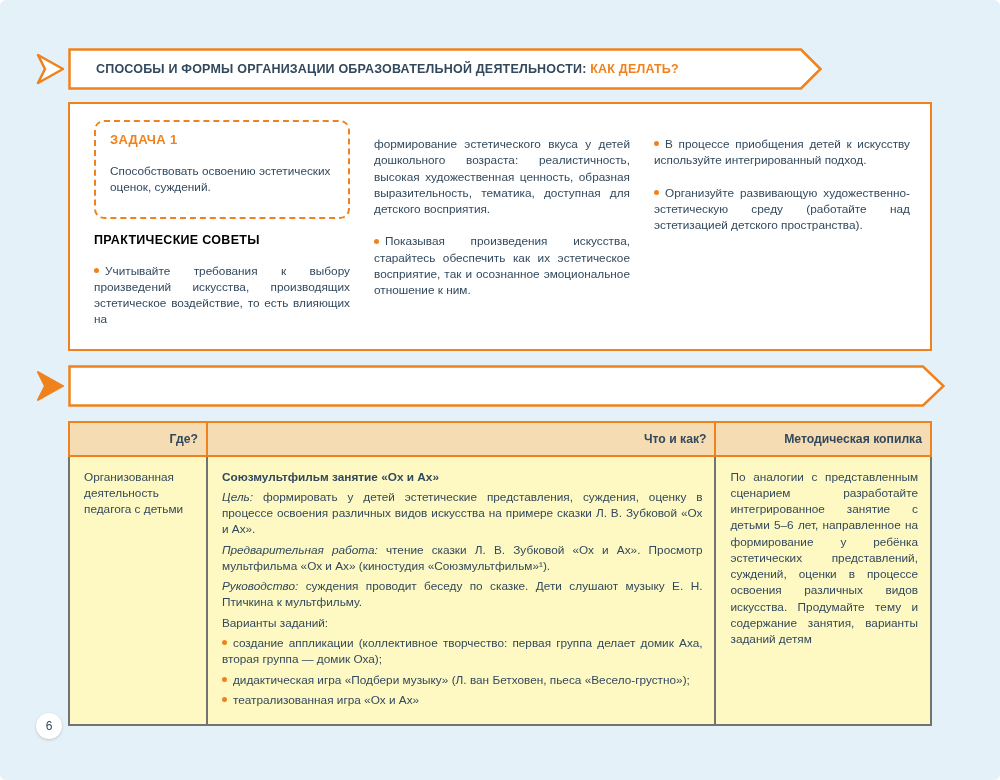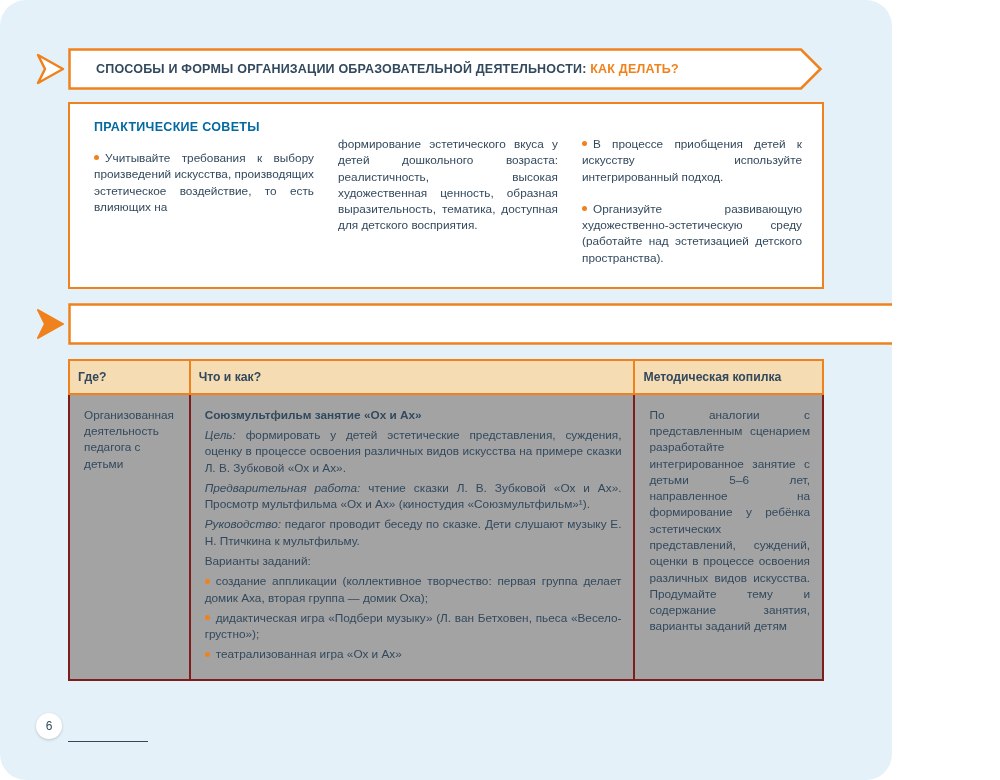--- a/index.html
+++ b/index.html
@@ -1,20 +1,20 @@
 <!DOCTYPE html>
 <html lang="ru"><head>
 <meta charset="utf-8">
 <style>
   html,body{margin:0;padding:0;background:#ffffff;}
   .page{
     position:relative;
-    width:892px;height:780px;
+    width:1000px;height:780px;
     background:#e5f1f8;
-    border-radius:26px;
+    border-radius:6px;
     font-family:"Liberation Sans", sans-serif;
     color:#32495d;
     overflow:hidden;
     box-sizing:border-box;
   }
   .content{padding:48px 68px 0 68px;box-sizing:border-box;}
 
   
   .banner{position:relative;height:42px;display:flex;align-items:center;}
   .banner1{width:755px;}
@@ -34,38 +34,38 @@
   .advice-box{
     margin-top:12px;background:#fff;border:2px solid #f0821e;
     display:flex;gap:24px;padding:16px 20px 12px 24px;box-sizing:border-box;
   }
   .advice-col{flex:1;min-width:0;}
   .task-card{
     border:2px dashed #f0821e;border-radius:10px;
     padding:10px 14px 12px 14px;margin-bottom:14px;
   }
   .task-title{color:#f0821e;font-weight:bold;font-size:13px;margin:0 0 8px 0;letter-spacing:.3px;}
-  .advice-heading{color:#0369a1;font-weight:bold;font-size:12.5px;margin:0 0 10px 0;letter-spacing:.3px;}
+  .advice-heading{color:#000000;font-weight:bold;font-size:12.5px;margin:0 0 10px 0;letter-spacing:.3px;}
   .para{font-size:11.8px;line-height:1.38;margin:16px 0 9px 0;overflow-wrap:break-word;}
   .j{text-align:justify;}
   .dot{
     display:inline-block;width:5px;height:5px;border-radius:50%;
     background:#f0821e;margin:0 6px 2px 0;vertical-align:middle;
   }
 
   
   table.sit{width:100%;border-collapse:collapse;margin-top:14px;background:#fff;}
   table.sit th{
     background:#f6dcb3;border:2px solid #f0821e;
     font-size:12.2px;font-weight:bold;color:#32495d;
-    padding:9px 8px;text-align:left;
+    padding:9px 8px;text-align:right;
   }
   table.sit td{
-    border:2px solid #7f1d1d;vertical-align:top;
-    padding:12px 12px 12px 14px;font-size:11.8px;line-height:1.38;background:#a3a3a3;
+    border:2px solid #737373;vertical-align:top;
+    padding:12px 12px 12px 14px;font-size:11.8px;line-height:1.38;background:#fef9c3;
   }
   .cell-title{font-weight:bold;margin:0 0 4px 0;}
   .lbl{font-style:italic;}
   td .para{margin:0 0 4px 0;}
   .col1-cell{font-size:11.8px;}
 
   
   .footnote{margin-top:60px;}
   .fn-rule{width:80px;border-top:1.5px solid #32495d;margin-bottom:8px;}
 
@@ -93,25 +93,30 @@
         <polygon points="1.5,1.5 733,1.5 752.5,21 733,40.5 1.5,40.5" fill="#ffffff" stroke="#f0821e" stroke-width="2.5"></polygon>
       </svg>
       <div class="banner-text">
         <span>СПОСОБЫ И ФОРМЫ ОРГАНИЗАЦИИ ОБРАЗОВАТЕЛЬНОЙ ДЕЯТЕЛЬНОСТИ:</span>
         <span class="accent">КАК ДЕЛАТЬ?</span>
       </div>
     </div>
 
     <div class="advice-box">
       <div class="advice-col">
+        <div class="task-card">
+          <p class="task-title">ЗАДАЧА 1</p>
+          <p class="para">Способствовать освоению эстетических оценок, суждений.</p>
+        </div>
         <p class="advice-heading">ПРАКТИЧЕСКИЕ СОВЕТЫ</p>
         <p class="para j"><span class="dot"></span><span>Учитывайте требования к выбору произведений искусства, производящих эстетическое воздействие, то есть влияющих на</span></p>
       </div>
       <div class="advice-col">
         <p class="para j">формирование эстетического вкуса у детей дошкольного возраста: реалистичность, высокая художественная ценность, образная выразительность, тематика, доступная для детского восприятия.</p>
+        <p class="para j"><span class="dot"></span><span>Показывая произведения искусства, старайтесь обеспечить как их эстетическое восприятие, так и осознанное эмоциональное отношение к ним.</span></p>
       </div>
       <div class="advice-col">
         <p class="para j"><span class="dot"></span><span>В процессе приобщения детей к искусству используйте интегрированный подход.</span></p>
         <p class="para j"><span class="dot"></span><span>Организуйте развивающую художественно-эстетическую среду (работайте над эстетизацией детского пространства).</span></p>
       </div>
     </div>
 
     <div class="banner banner2">
       <span class="flag">
         <svg width="30" height="34" viewBox="0 0 30 34">
@@ -136,21 +141,21 @@
           <th>Методическая копилка</th>
         </tr>
       </thead>
       <tbody>
         <tr>
           <td class="col1-cell">Организованная деятельность педагога с детьми</td>
           <td>
             <p class="para cell-title">Союзмультфильм занятие «Ох и Ах»</p>
             <p class="para j"><span class="lbl">Цель:</span> <span>формировать у детей эстетические представления, суждения, оценку в процессе освоения различных видов искусства на примере сказки Л. В. Зубковой «Ох и Ах».</span></p>
             <p class="para j"><span class="lbl">Предварительная работа:</span> <span>чтение сказки Л. В. Зубковой «Ох и Ах». Просмотр мультфильма «Ох и Ах» (киностудия «Союзмультфильм»¹).</span></p>
-            <p class="para j"><span class="lbl">Руководство:</span> <span>педагог проводит беседу по сказке. Дети слушают музыку Е. Н. Птичкина к мультфильму.</span></p>
+            <p class="para j"><span class="lbl">Руководство:</span> <span>суждения проводит беседу по сказке. Дети слушают музыку Е. Н. Птичкина к мультфильму.</span></p>
             <p class="para">Варианты заданий:</p>
             <p class="para j"><span class="dot"></span><span>создание аппликации (коллективное творчество: первая группа делает домик Аха, вторая группа — домик Оха);</span></p>
             <p class="para j"><span class="dot"></span><span>дидактическая игра «Подбери музыку» (Л. ван Бетховен, пьеса «Весело-грустно»);</span></p>
             <p class="para j"><span class="dot"></span><span>театрализованная игра «Ох и Ах»</span></p>
           </td>
           <td class="j">
             <p class="para j">По аналогии с представленным сценарием разработайте интегрированное занятие с детьми 5–6 лет, направленное на формирование у ребёнка эстетических представлений, суждений, оценки в процессе освоения различных видов искусства. Продумайте тему и содержание занятия, варианты заданий детям</p>
           </td>
         </tr>
       </tbody>

